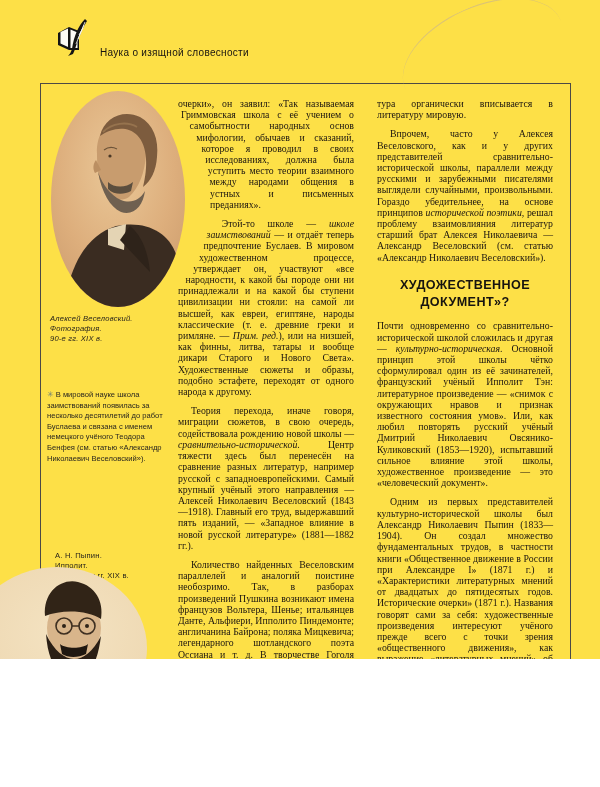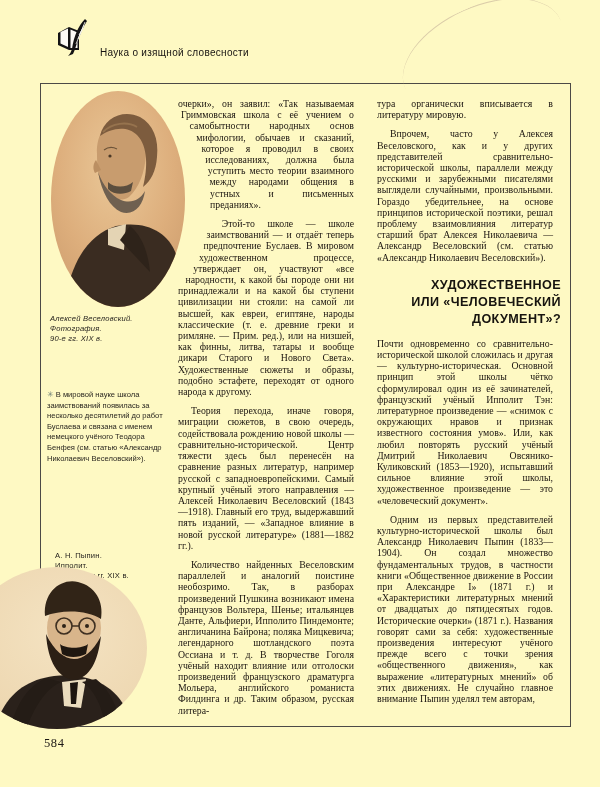--- a/index.html
+++ b/index.html
@@ -1,16 +1,16 @@
 <!DOCTYPE html>
 <html lang="ru"><head>
 <meta charset="utf-8">
 <style>
   html,body{margin:0;padding:0;background:#ffffff;}
-  .page{position:relative;width:600px;height:787px;background:#fef9c3;overflow:hidden;
+  .page{position:relative;width:600px;height:659px;background:#fde047;overflow:hidden;
         font-family:"Liberation Serif",serif;color:#1b1510;}
   
   .hdr-icon{position:absolute;left:52px;top:17px;width:40px;height:42px;z-index:4;}
   .rubric{position:absolute;left:100px;top:47px;font-family:"Liberation Sans",sans-serif;
           font-size:10px;letter-spacing:.3px;color:#151210;z-index:4;}
   
   .frame{position:absolute;left:40px;top:83px;width:529px;height:642px;
          border:1px solid #4c4a46;z-index:1;}
   
   .scratch{position:absolute;left:398px;top:6px;width:170px;height:96px;border:none;
@@ -28,25 +28,25 @@
   .note{position:absolute;left:47px;top:390px;width:120px;z-index:3;
         font-family:"Liberation Sans",sans-serif;font-size:7.6px;line-height:10.6px;color:#28251f;}
   .note-icon{color:#6f8078;font-size:8px;margin-right:2px;}
   
   .col{position:absolute;top:90px;width:192px;text-align:justify;
        font-size:9.8px;line-height:11.2px;z-index:3;}
   .colmid{left:170px;}
   .colright{left:369px;}
   .col p{margin:8px;}
   .ind{text-indent:13px;}
-  .it{}
+  .it{font-style:italic;}
   .ovalspacer{float:left;width:42px;height:222px;
               shape-outside:ellipse(94px 110px at -54px 110px);}
   h2{font-family:"Liberation Sans",sans-serif;font-size:12.6px;line-height:17.3px;
-     font-weight:bold;letter-spacing:.4px;margin:14px 0 9px 0;text-align:right;color:#17140f;}
+     font-weight:bold;letter-spacing:.4px;margin:14px 0 9px 0;text-align:center;color:#17140f;}
   h2 span{display:block;}
   .pagenum{position:absolute;left:44px;top:736px;font-size:12.5px;letter-spacing:.6px;color:#1d1915;z-index:3;}
 </style>
 </head>
 <body>
 
 <div class="page">
 
   <svg class="hdr-icon" viewBox="0 0 40 42">
     <path d="M6 16 L17 10 L17 33 L6 28 Z" fill="#141414"></path>
@@ -145,21 +145,20 @@
     <p class="ind"><span>Этой-то школе — </span><span class="it">школе заимствований</span><span> — и отдаёт теперь предпочтение Буслаев. В мировом художественном процессе, утверждает он, участвуют «все народности, к какой бы породе они ни принадлежали и на какой бы ступени цивилизации ни стояли: на самой ли высшей, как евреи, египтяне, народы классические (т. е. древние греки и римляне. — </span><span class="it">Прим. ред.</span><span>), или на низшей, как финны, литва, татары и вообще дикари Старого и Нового Света». Художественные сюжеты и образы, подобно эстафете, переходят от одного народа к другому.</span></p>
     <p class="ind"><span>Теория перехода, иначе говоря, миграции сюжетов, в свою очередь, содействовала рождению новой школы — </span><span class="it">сравнительно-исторической</span><span>. Центр тяжести здесь был перенесён на сравнение разных литератур, например русской с западноевропейскими. Самый крупный учёный этого направления — Алексей Николаевич Веселовский (1843—1918). Главный его труд, выдержавший пять изданий, — «Западное влияние в новой русской литературе» (1881—1882 гг.).</span></p>
     <p class="ind"><span>Количество найденных Веселовским параллелей и аналогий поистине необозримо. Так, в разборах произведений Пушкина возникают имена французов Вольтера, Шенье; итальянцев Данте, Альфиери, Ипполито Пиндемонте; англичанина Байрона; поляка Мицкевича; легендарного шотландского поэта Оссиана и т. д. В творчестве Гоголя учёный находит влияние или отголоски произведений французского драматурга Мольера, английского романиста Филдинга и др. Таким образом, русская литера-</span></p>
   </section>
 
   <section class="col colright">
     <p><span>тура органически вписывается в литературу мировую.</span></p>
     <p class="ind"><span>Впрочем, часто у Алексея Веселовского, как и у других представителей сравнительно-исторической школы, параллели между русскими и зарубежными писателями выглядели случайными, произвольными. Гораздо убедительнее, на основе принципов </span><span class="it">исторической поэтики</span><span>, решал проблему взаимовлияния литератур старший брат Алексея Николаевича — Александр Веселовский (см. статью «Александр Николаевич Веселовский»).</span></p>
     <h2>
       <span>ХУДОЖЕСТВЕННОЕ</span>
-      <span>ИЛИ «ЧЕЛОВЕЧЕСКИЙ</span>
       <span>ДОКУМЕНТ»?</span>
     </h2>
     <p><span>Почти одновременно со сравнительно-исторической школой сложилась и другая — </span><span class="it">культурно-историческая</span><span>. Основной принцип этой школы чётко сформулировал один из её зачинателей, французский учёный Ипполит Тэн: литературное произведение — «снимок с окружающих нравов и признак известного состояния умов». Или, как любил повторять русский учёный Дмитрий Николаевич Овсянико-Куликовский (1853—1920), испытавший сильное влияние этой школы, художественное произведение — это «человеческий документ».</span></p>
     <p class="ind"><span>Одним из первых представителей культурно-исторической школы был Александр Николаевич Пыпин (1833—1904). Он создал множество фундаментальных трудов, в частности книги «Общественное движение в России при Александре I» (1871 г.) и «Характеристики литературных мнений от двадцатых до пятидесятых годов. Исторические очерки» (1871 г.). Названия говорят сами за себя: художественные произведения интересуют учёного прежде всего с точки зрения «общественного движения», как выражение «литературных мнений» об этих движениях. Не случайно главное внимание Пыпин уделял тем авторам,</span></p>
   </section>
 
   <div class="pagenum">584</div>
 </div>
 
 </body></html>

